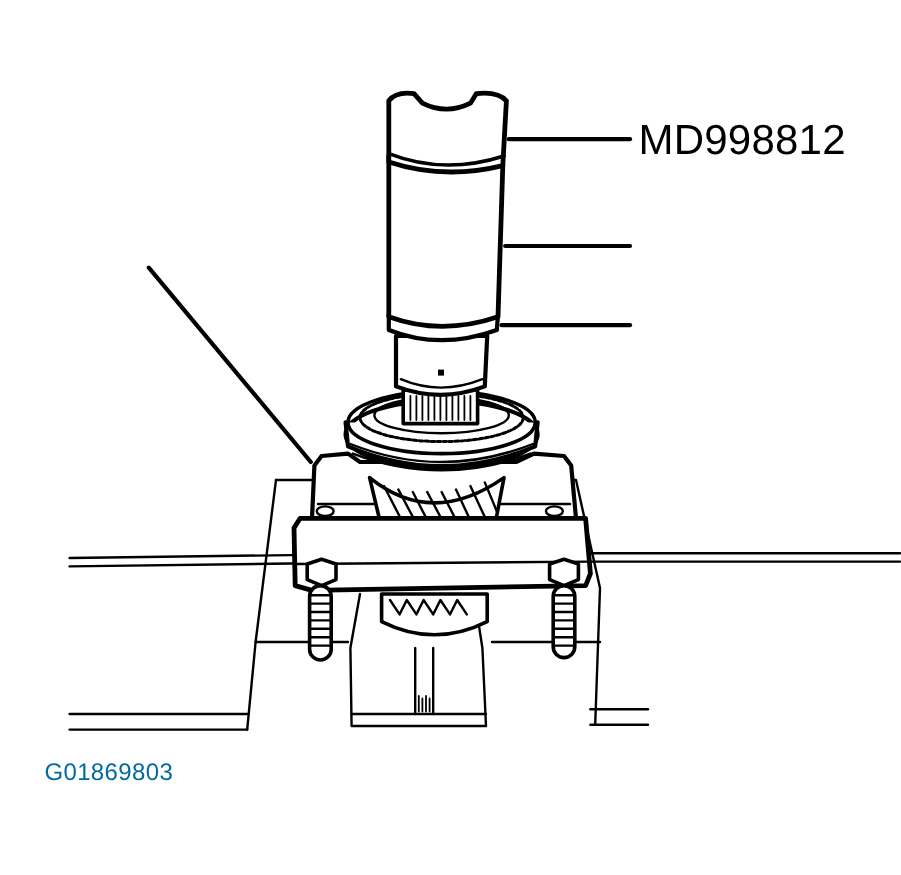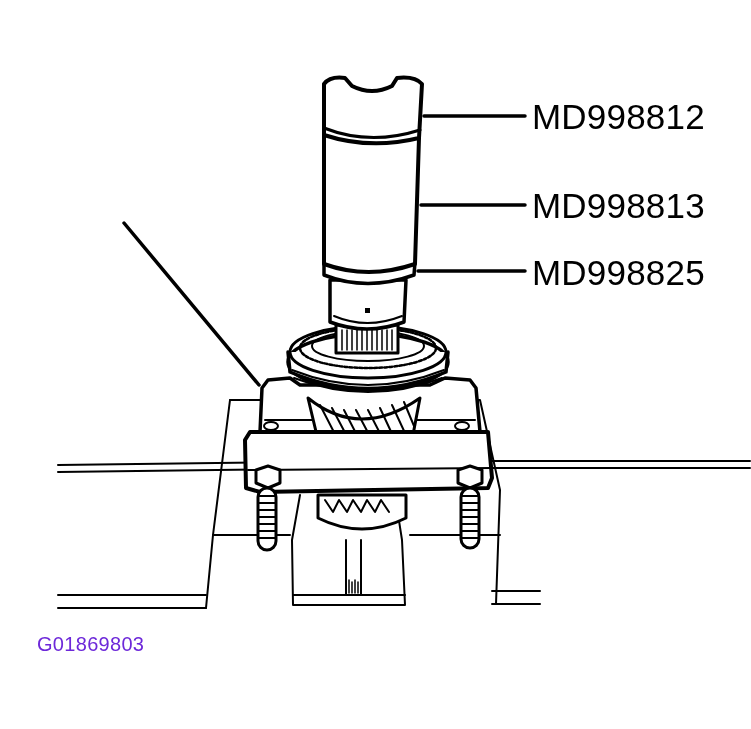--- a/index.html
+++ b/index.html
@@ -1,19 +1,19 @@
 <!DOCTYPE html>
 <html><head>
   <meta charset="utf-8">
   <style>
     html, body { margin: 0; padding: 0; background: #ffffff; }
     body { width: 751px; height: 729px; position: relative; overflow: hidden; font-family: "Liberation Sans", sans-serif; }
     .canvas { position: absolute; left: 0; top: 0; width: 751px; height: 729px; }
     .label { position: absolute; font-size: 35px; color: #000; line-height: 1; white-space: nowrap; letter-spacing: 0.2px; }
-    .fig-id { position: absolute; font-size: 20px; color: #6d28d9; line-height: 1; letter-spacing: 0.3px; }
+    .fig-id { position: absolute; font-size: 20px; color: #0369a1; line-height: 1; letter-spacing: 0.3px; }
     svg .k { stroke: #000; fill: none; stroke-linejoin: round; stroke-linecap: round; }
     svg .w { fill: #fff; }
   </style>
 </head>
 <body>
 
 <div class="canvas">
   <svg width="751" height="729" viewBox="0 0 751 729">
 
     <g>
@@ -105,16 +105,14 @@
 
     <g>
       <line class="k" x1="424" y1="116" x2="525" y2="116" stroke-width="3.5"></line>
       <line class="k" x1="421" y1="205" x2="525" y2="205" stroke-width="3.5"></line>
       <line class="k" x1="418" y1="271" x2="525" y2="271" stroke-width="3.5"></line>
       <line class="k" x1="124" y1="223" x2="259" y2="385" stroke-width="3.5"></line>
     </g>
   </svg>
 
   <div class="label" style="left:532px; top:99px;">MD998812</div>
-  <div class="label" style="left:532px; top:188px;">MD998813</div>
-  <div class="label" style="left:532px; top:255px;">MD998825</div>
   <div class="fig-id" style="left:37px; top:634px;">G01869803</div>
 </div>
 
 </body></html>

